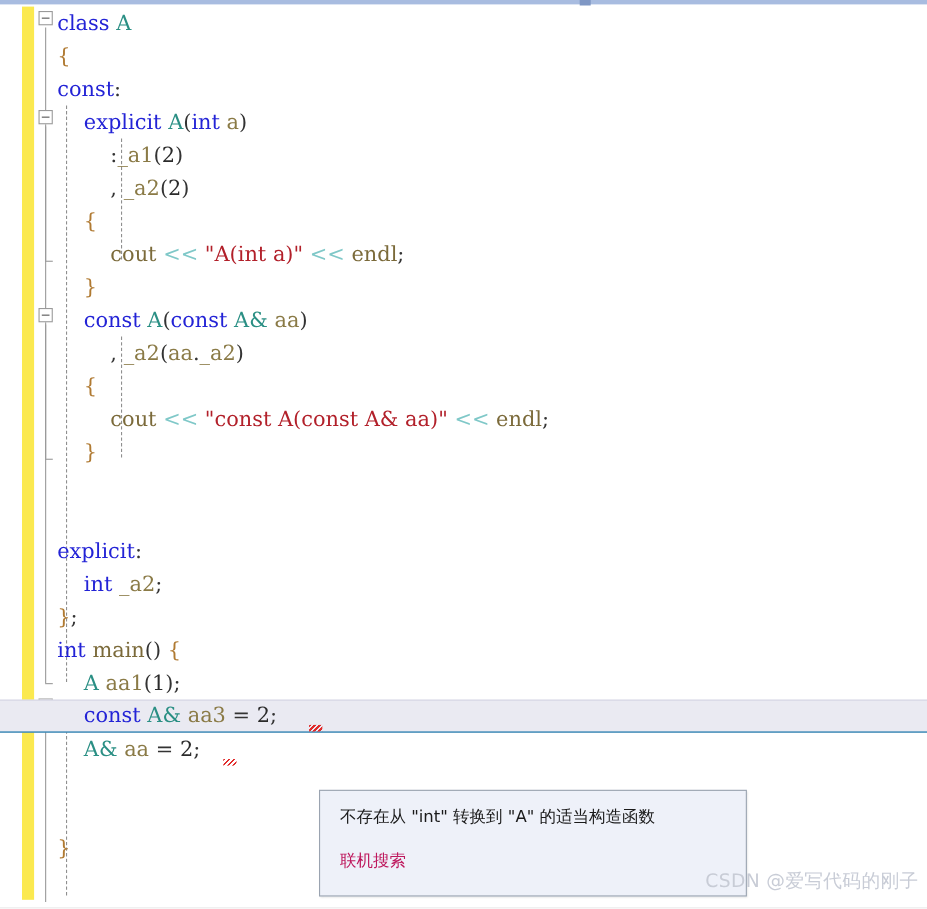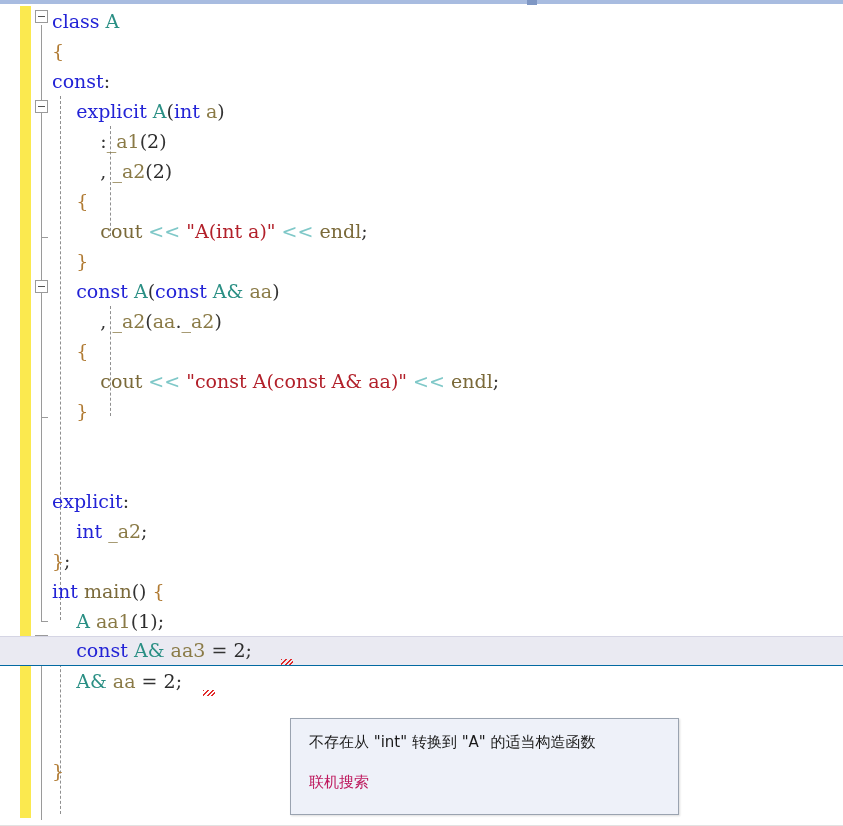--- a/index.html
+++ b/index.html
@@ -306,15 +306,16 @@
       <span class="txt"><span class="brc">}</span></span>
     </div>
 
   </div>
 
   <div class="tooltip" style="left:290px; top:718px; width:389px; height:97px;">
     <div class="tooltip-msg">不存在从 "int" 转换到 "A" 的适当构造函数</div>
     <div class="tooltip-link">联机搜索</div>
   </div>
 
+  <div class="watermark">CSDN @爱写代码的刚子</div>
 
   <div class="bottom-rule"></div>
 </div>
 
 </body></html>

